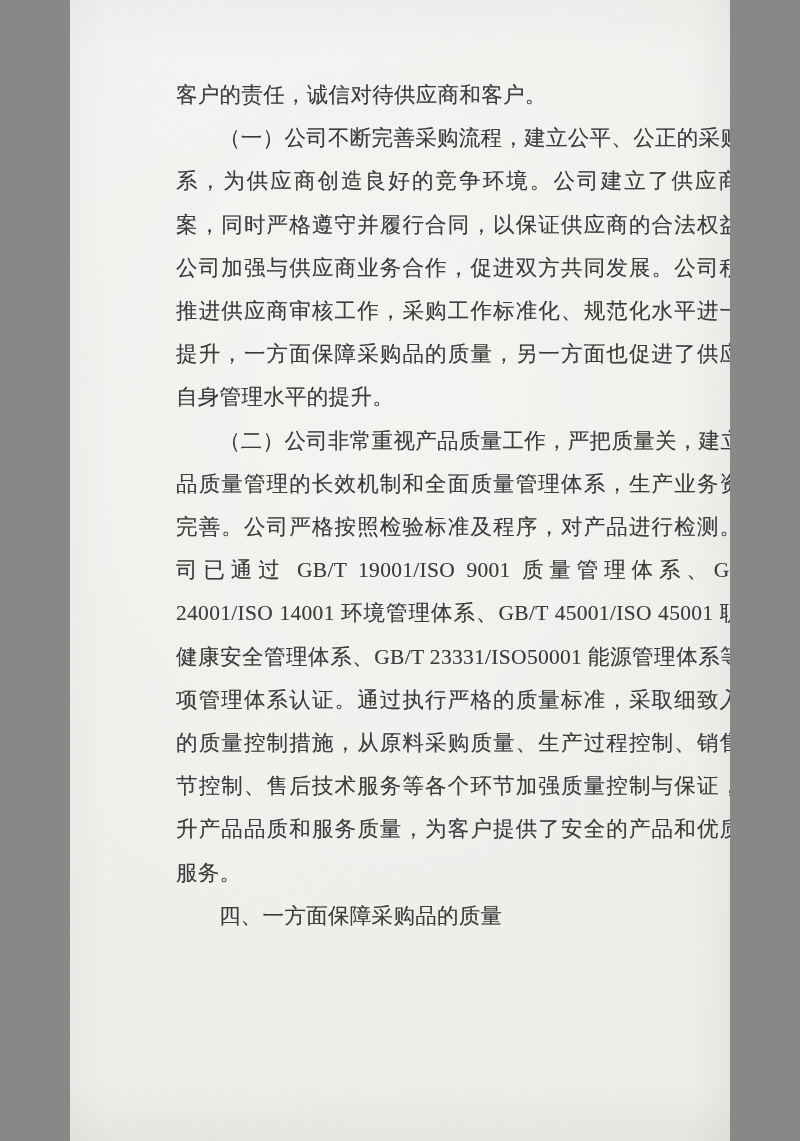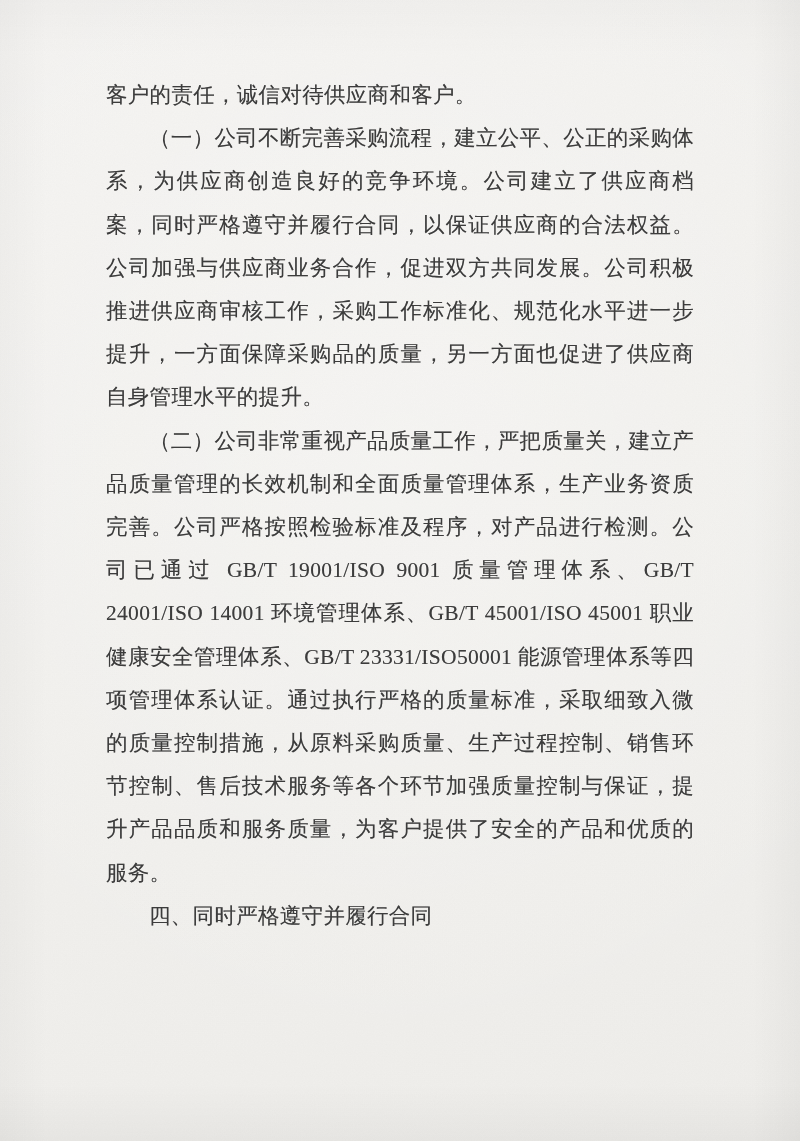--- a/index.html
+++ b/index.html
@@ -2,21 +2,21 @@
 <html><head>
 <meta charset="utf-8">
 <style>
   html, body {
     margin: 0;
     padding: 0;
     background: #888;
   }
   .page {
     position: relative;
-    width: 800px;
+    width: 660px;
     height: 1141px;
     margin: 0 auto;
     background: linear-gradient(160deg, #f5f4f2 0%, #f2f1ee 45%, #efeeeb 100%);
     overflow: hidden;
     font-family: "Liberation Serif", "DejaVu Serif", serif;
   }
   .paper-texture {
     position: absolute;
     left: 0;
     top: 0;
@@ -69,16 +69,16 @@
     </filter>
     <rect width="800" height="1141" filter="url(#paperNoise)"></rect>
   </svg>
 
   <div class="vignette"></div>
 
   <div class="text-block">
     <p class="para">客户的责任，诚信对待供应商和客户。</p>
     <p class="para indent">（一）公司不断完善采购流程，建立公平、公正的采购体系，为供应商创造良好的竞争环境。公司建立了供应商档案，同时严格遵守并履行合同，以保证供应商的合法权益。公司加强与供应商业务合作，促进双方共同发展。公司积极推进供应商审核工作，采购工作标准化、规范化水平进一步提升，一方面保障采购品的质量，另一方面也促进了供应商自身管理水平的提升。</p>
     <p class="para indent">（二）公司非常重视产品质量工作，严把质量关，建立产品质量管理的长效机制和全面质量管理体系，生产业务资质完善。公司严格按照检验标准及程序，对产品进行检测。公司已通过 GB/T 19001/ISO 9001 质量管理体系、GB/T 24001/ISO 14001 环境管理体系、GB/T 45001/ISO 45001 职业健康安全管理体系、GB/T 23331/ISO50001 能源管理体系等四项管理体系认证。通过执行严格的质量标准，采取细致入微的质量控制措施，从原料采购质量、生产过程控制、销售环节控制、售后技术服务等各个环节加强质量控制与保证，提升产品品质和服务质量，为客户提供了安全的产品和优质的服务。</p>
-    <p class="para indent">四、同时严格遵守并履行合同</p>
+    <p class="para indent">四、一方面保障采购品的质量</p>
   </div>
 
 </div>
 
 </body></html>

